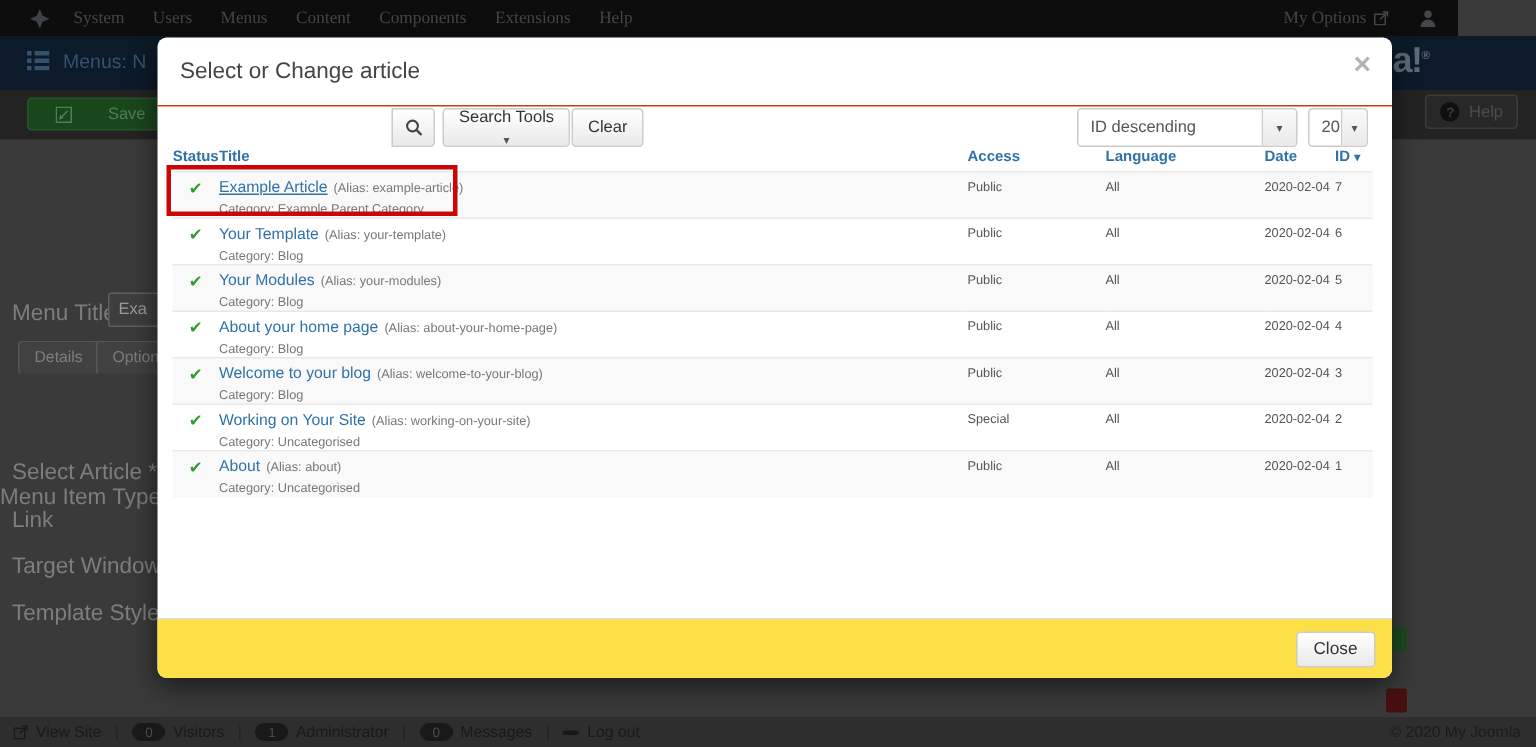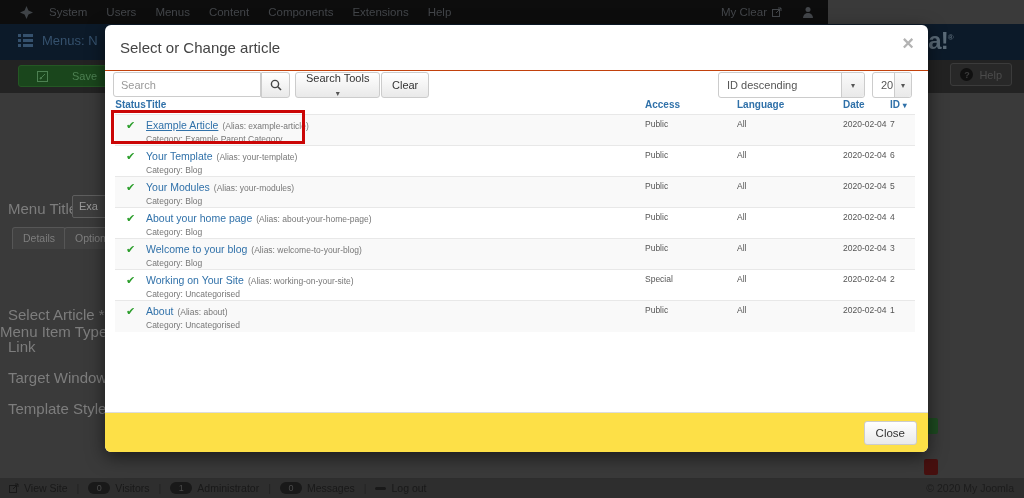--- a/index.html
+++ b/index.html
@@ -1,20 +1,20 @@
 <!DOCTYPE html>
 <html><head>
 <meta charset="utf-8">
 <style>
   * { margin:0; padding:0; box-sizing:border-box; }
   html,body { width:1024px; height:498px; overflow:hidden; }
   body { font-family:"Liberation Sans", sans-serif; background:#3a3a3a; position:relative; }
 
   
-  .topnav { position:absolute; left:0; top:0; width:828px; height:24px; background:#0d0d0d; display:flex; align-items:center; }
+  .topnav { position:absolute; left:0; top:0; width:972px; height:24px; background:#0d0d0d; display:flex; align-items:center;font-family:Liberation Serif, serif; }
   .topnav .jlogo { margin-left:20px; width:13px; height:13px; }
   .topnav .navitems { display:flex; margin-left:14px; gap:15px; }
   .topnav .navitem { color:#43464a; font-size:11.5px; padding:0 2px; }
   .topnav .right { position:absolute; right:14px; top:0; height:24px; display:flex; align-items:center; gap:20px; }
   .topnav .myjoomla { color:#43464a; font-size:11.5px; display:flex; align-items:center; gap:5px; }
 
   .bluehead { position:absolute; left:0; top:24px; width:1024px; height:36px; background:#0c1a29; }
   .bluehead .ptitle { position:absolute; left:18px; top:9px; color:#35516d; font-size:13px; display:flex; align-items:center; gap:9px; }
   .bluehead .brand { position:absolute; left:875px; top:3px; color:#5b6b78; font-size:24px; font-weight:bold; letter-spacing:-1px; }
   .bluehead .brand sup { font-size:8px; }
@@ -92,21 +92,21 @@
       <span class="navitem">System</span>
       <span class="navitem">Users</span>
       <span class="navitem">Menus</span>
       <span class="navitem">Content</span>
       <span class="navitem">Components</span>
       <span class="navitem">Extensions</span>
       <span class="navitem">Help</span>
     </span>
     <span class="right">
       <span class="myjoomla">
-        <span>My Clear</span>
+        <span>My Options</span>
         <span>
           <svg width="10" height="10" viewBox="0 0 10 10">
               <rect x="0.5" y="2.5" width="7" height="7" fill="none" stroke="#43464a"></rect>
               <path d="M4 6 L9 1 M6 1 h3 v3" stroke="#43464a" fill="none"></path>
             </svg>
         </span>
       </span>
       <span>
         <svg width="12" height="12" viewBox="0 0 12 12">
             <circle cx="6" cy="3.5" r="2.5" fill="#43464a"></circle>
@@ -200,21 +200,20 @@
     <span class="copyright">© 2020 My Joomla</span>
   </div>
 </div>
 
 <div class="modal">
   <div class="modal-header">
     <span class="modal-title">Select or Change article</span>
     <span class="modal-close">×</span>
   </div>
 
-  <input class="search-input" type="text" placeholder="Search" style="">
   <span class="btn btn-mag">
     <span>
       <svg width="12" height="12" viewBox="0 0 12 12">
           <circle cx="5" cy="5" r="3.6" fill="none" stroke="#444" stroke-width="1.4"></circle>
           <line x1="7.8" y1="7.8" x2="11" y2="11" stroke="#444" stroke-width="1.6"></line>
         </svg>
     </span>
   </span>
   <span class="btn btn-tools">
     <span>Search Tools</span>

